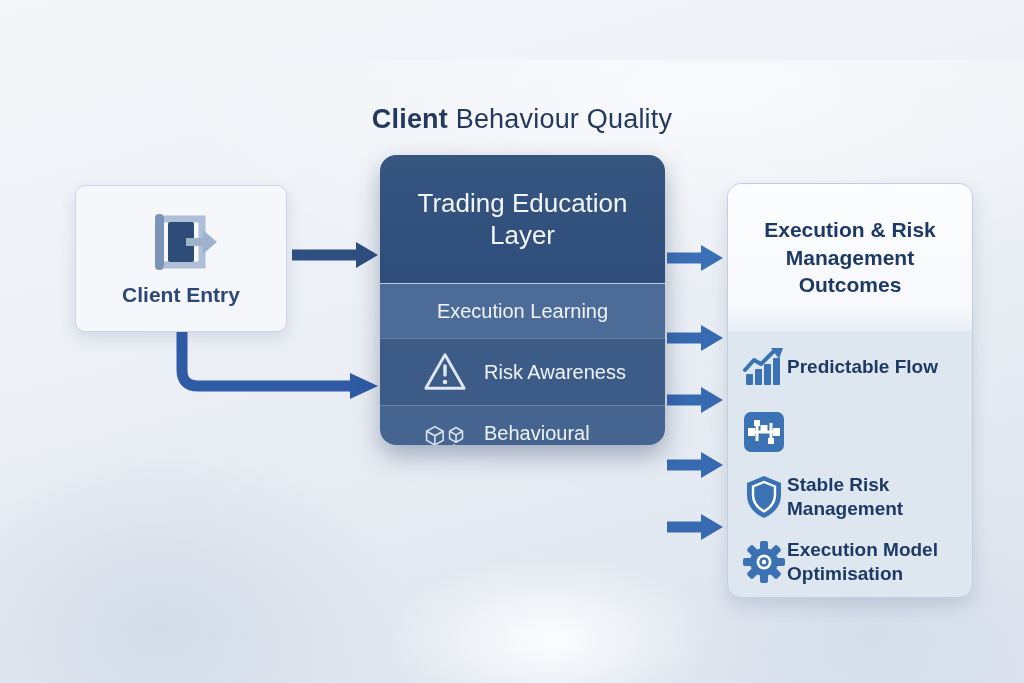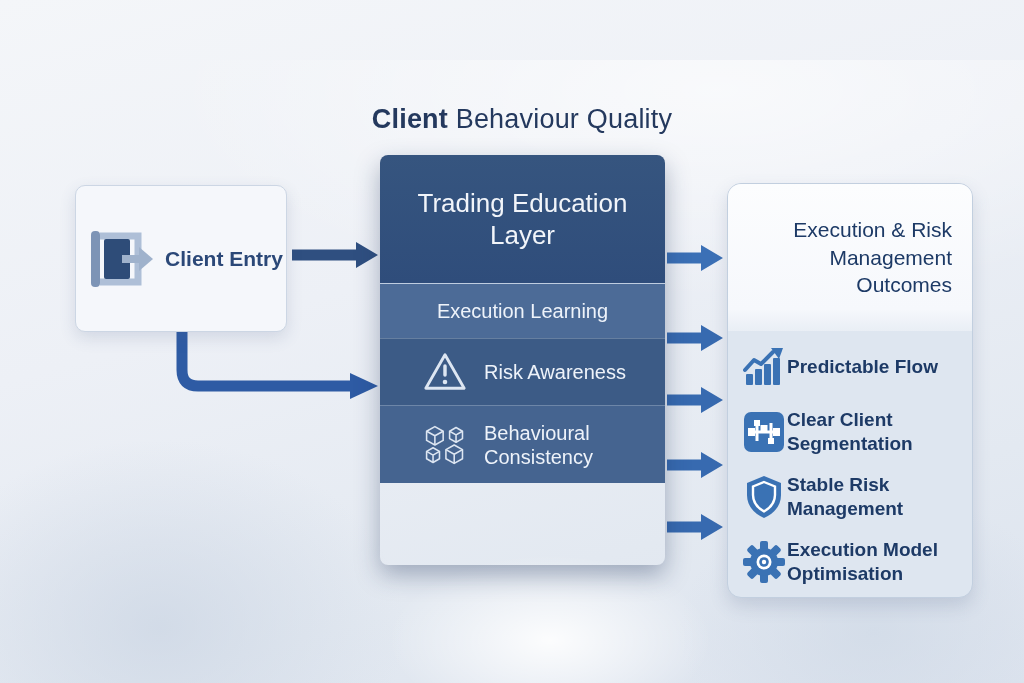--- a/index.html
+++ b/index.html
@@ -24,28 +24,28 @@
     position:absolute;left:262px;top:104px;width:520px;
     text-align:center;font-size:27px;color:#24395e;letter-spacing:.2px;
   }
   .title b{font-weight:700;margin-top:11px;}
 
   
   .entry-card{
     position:absolute;left:75px;top:185px;width:210px;height:145px;
     background:#f5f7fb;border:1px solid #ccd6e4;border-radius:10px;
     box-shadow:0 6px 16px rgba(70,90,130,.16);
-    display:flex;align-items:center;justify-content:center;gap:10px;
+    display:flex;flex-direction:column;align-items:center;justify-content:center;gap:10px;
   }
   .entry-label{font-size:21px;font-weight:700;color:#2b4878;}
 
   
   .edu-box{
-    position:absolute;left:380px;top:155px;width:285px;height:410px;
-    border-radius:8px;overflow:hidden;
+    position:absolute;left:380px;top:155px;width:285px;height:290px;
+    border-radius:16px;overflow:hidden;
     box-shadow:0 10px 24px rgba(25,45,85,.35);
   }
   .edu-header{
     height:128px;background:linear-gradient(180deg,#36557f 0%,#2f4d7b 100%);
     color:#f2f5fa;font-size:26px;text-align:center;line-height:1.25;
     display:flex;align-items:center;justify-content:center;padding:0 24px;box-sizing:border-box;
   }
   .edu-sub{
     height:54px;background:#4c6b97;border-top:1.5px solid rgba(230,238,248,.75);
     color:#eef3fa;font-size:20px;display:flex;align-items:center;justify-content:center;
@@ -63,21 +63,21 @@
 
   
   .out-box{
     position:absolute;left:727px;top:183px;width:246px;height:415px;
     border-radius:14px;border:1px solid #c2cfdf;box-sizing:border-box;
     background:#dee6f0;overflow:hidden;
     box-shadow:0 8px 18px rgba(70,90,130,.18);
   }
   .out-header{
     height:147px;background:linear-gradient(180deg,#fcfdfe 0%,#f6f8fc 85%,#e9eef5 100%);
-    color:#1d3a66;font-size:21px;font-weight:400;line-height:1.32;text-align:right;
+    color:#1d3a66;font-size:21px;font-weight:700;line-height:1.32;text-align:center;
     display:flex;align-items:center;justify-content:center;padding:0 20px;box-sizing:border-box;
   }
   .out-items{display:flex;flex-direction:column;padding:3px 0 0 13px;}
   .out-item{display:flex;align-items:center;height:65px;}
   .out-item .olabel{font-size:19px;font-weight:600;color:#1d3a66;line-height:1.22;max-width:165px;}
   .iconbox{width:46px;display:flex;align-items:center;justify-content:center;flex:0 0 46px;}
 
   .arrow-layer{position:absolute;left:0;top:0;pointer-events:none;}
 </style>
 </head>
@@ -175,21 +175,20 @@
             <rect x="12.5" y="12" width="3" height="18" fill="#ffffff"></rect>
             <rect x="26.5" y="12" width="3" height="18" fill="#ffffff"></rect>
             <rect x="5" y="17" width="7" height="8" fill="#ffffff"></rect>
             <rect x="17.5" y="14" width="7" height="7" fill="#ffffff"></rect>
             <rect x="17.5" y="22" width="7" height="7" fill="#ffffff" opacity=".0"></rect>
             <rect x="30" y="17" width="7" height="8" fill="#ffffff"></rect>
             <rect x="11" y="9" width="6" height="6" fill="#ffffff"></rect>
             <rect x="25" y="27" width="6" height="6" fill="#ffffff"></rect>
           </svg>
         </span>
-        <span class="olabel">Clear Client Segmentation</span>
       </div>
 
       <div class="out-item">
         <span class="iconbox">
           <svg width="40" height="44" viewBox="0 0 40 44">
             <path d="M20 1 L37 8 V20 C37 31 30 38.5 20 43 C10 38.5 3 31 3 20 V8 Z" fill="#3a72b4"></path>
             <path d="M20 7 L31 11.5 V20 C31 27.5 26.5 32.8 20 36.4 C13.5 32.8 9 27.5 9 20 V11.5 Z" fill="none" stroke="#ffffff" stroke-width="2.4"></path>
           </svg>
         </span>
         <span class="olabel">Stable Risk Management</span>

